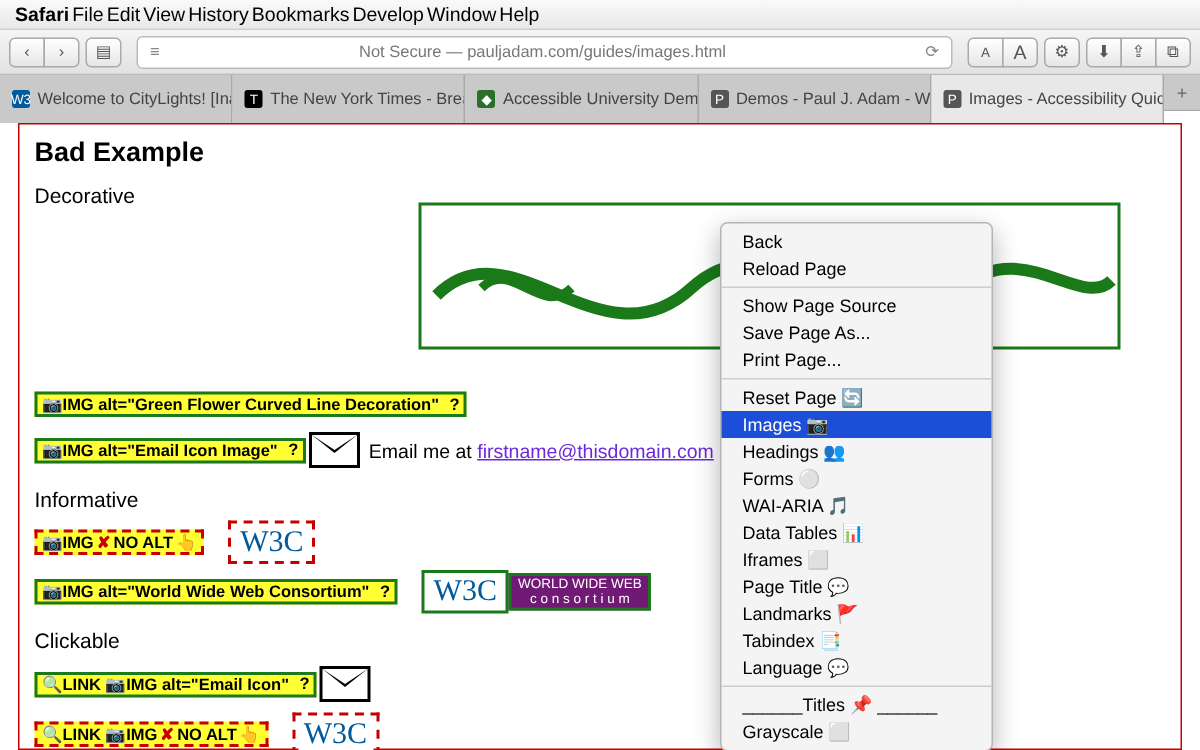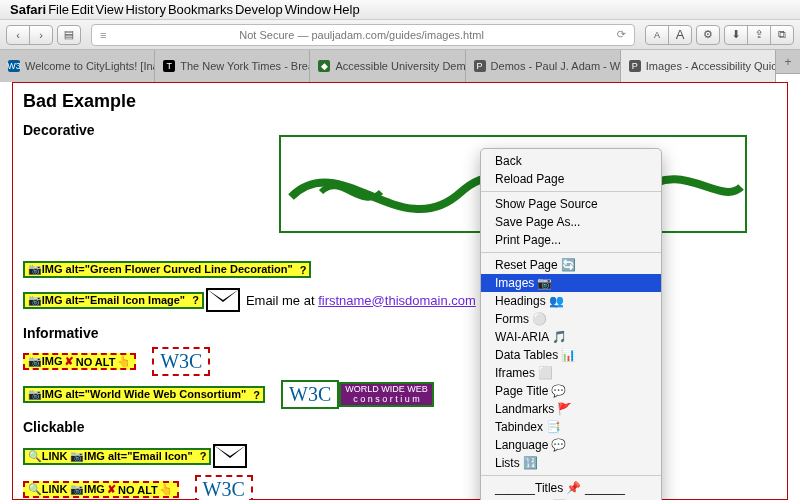--- a/index.html
+++ b/index.html
@@ -31,21 +31,21 @@
   .tab .favicon.nyt { background:#000; }
   .tab .favicon.au { background:#2c6e2c; }
   .tab .favicon.p { background:#555; }
   .tab .favicon.p2 { background:#555; }
   .tabplus { width:24px; display:flex; align-items:center; justify-content:center; color:#666; background:#c9c9c9; }
 
   
   .viewport { position:absolute; top:74px; left:0; right:0; bottom:0; overflow:hidden; }
   .page { position:absolute; top:8px; left:12px; right:12px; bottom:0; border:1px solid #c40000; background:#fff; padding:4px 10px; }
   .page h2 { font-size:18px; font-weight:bold; margin:4px 0 10px; }
-  .page h3 { font-size:14px; font-weight:bold; margin:10px 0 6px; }
+  .page h3 { font-size:14px; font-weight:normal; margin:10px 0 6px; }
 
   .deco-box { position:absolute; top:52px; left:266px; width:468px; height:98px; border:2px solid #1a7a1a; background:#fff; overflow:hidden; }
   .swirl { position:absolute; }
 
   .annot { display:inline-flex; align-items:center; margin:3px 0; }
   .annot .tag { background:#ffff33; border:2px solid #1a7a1a; padding:0 3px; font-weight:bold; font-size:11px; display:inline-flex; align-items:center; gap:2px; }
   .annot .tag.red-border { border-color:#c40000; border-style:dashed; }
   .annot .tag .q { color:#000; font-weight:900; }
   .annot .xno { color:#c40000; font-weight:900; }
   .annot .envelope { display:inline-block; border:2px solid #000; width:34px; height:24px; position:relative; margin-left:2px;}
@@ -223,18 +223,17 @@
       <div class="ctx-item hl">Images 📷</div>
       <div class="ctx-item">Headings 👥</div>
       <div class="ctx-item">Forms ⚪</div>
       <div class="ctx-item">WAI-ARIA 🎵</div>
       <div class="ctx-item">Data Tables 📊</div>
       <div class="ctx-item">Iframes ⬜</div>
       <div class="ctx-item">Page Title 💬</div>
       <div class="ctx-item">Landmarks 🚩</div>
       <div class="ctx-item">Tabindex 📑</div>
       <div class="ctx-item">Language 💬</div>
-      <div class="ctx-item">Lists 🔢</div>
       <div class="ctx-sep"></div>
       <div class="ctx-item">______Titles 📌 ______</div>
       <div class="ctx-item">Grayscale ⬜</div>
     </div>
 </div>
 
 </body></html>

